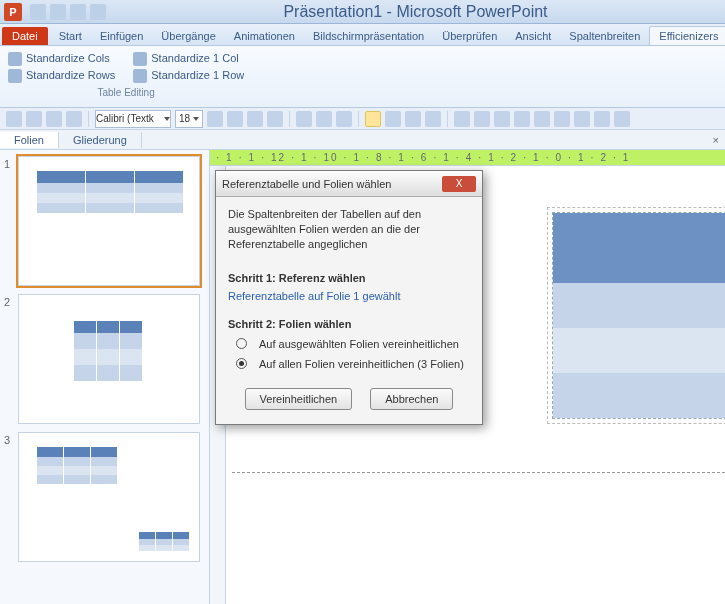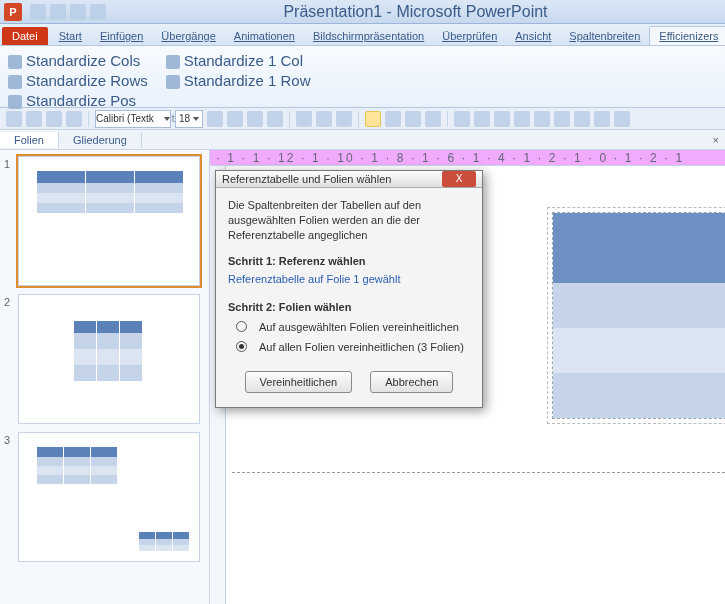--- a/index.html
+++ b/index.html
@@ -8,27 +8,27 @@
   
   .titlebar { height: 24px; background: linear-gradient(#dce7f5,#c7d9ef); display:flex; align-items:center; border-bottom:1px solid #9db6d8; }
   .app-icon { width:18px; height:18px; background:#d24726; margin:0 4px; display:flex; align-items:center; justify-content:center; color:#fff; font-weight:bold; font-size:11px; border-radius:2px;}
   .qat { display:flex; gap:4px; margin-left:4px; }
   .qat-btn { width:16px; height:16px; background:#bcd0e8; border-radius:2px; }
   .title-text { flex:1; text-align:center; color:#3b5b88; font-size:16px; }
 
   
   .tabs { height:22px; background:linear-gradient(#e8f0fa,#d6e4f4); display:flex; align-items:flex-end; padding-left:2px; border-bottom:1px solid #b5c8df;}
   .file-tab { background:#cf3817; color:#fff; padding:3px 10px; font-size:11px; border-radius:2px 2px 0 0; margin-right:2px;}
-  .tab { padding:3px 9px; color:#3b5b88; font-size:11px; cursor:pointer;text-decoration:underline; }
+  .tab { padding:3px 9px; color:#3b5b88; font-size:11px; cursor:pointer; }
   .tab.active { background:#f4f8fc; border:1px solid #b5c8df; border-bottom:none; border-radius:2px 2px 0 0;}
 
   
   .ribbon { height:62px; background:linear-gradient(#f7fbff,#e9f1fb); border-bottom:1px solid #b5c8df; padding:4px 6px 0 6px; }
   .rbn-group { display:inline-block; vertical-align:top; }
-  .rbn-btn { display:flex; align-items:flex-end; gap:4px; padding:1px 2px; margin:1px 0; font-size:15px; color:#3b5b88; cursor:pointer;}
+  .rbn-btn { display:flex; align-items:flex-start; gap:4px; padding:1px 2px; margin:1px 0; font-size:11px; color:#3b5b88; cursor:pointer;}
   .rbn-btn .ic { width:14px; height:14px; background:#9fb8d8; border-radius:2px; }
   .rbn-cols { display:flex; gap:14px;}
   .group-label { text-align:center; color:#6e84a3; font-size:10px; margin-top:2px;}
 
   
   .minibar { height:22px; background:#e9eff8; border-bottom:1px solid #c7d4e6; display:flex; align-items:center; gap:4px; padding:0 6px; }
   .mini-ic { width:16px; height:16px; background:#c2d2e8; border-radius:2px; }
   .mini-sep { width:1px; height:16px; background:#c7d4e6; margin:0 2px;}
   .font-combo { width:76px; height:18px; border:1px solid #a9bdd8; background:#fff; font-size:10px; padding:1px 0; display:flex; align-items:center; justify-content:space-between;}
   .size-combo { width:28px; height:18px; border:1px solid #a9bdd8; background:#fff; font-size:10px; padding:1px 3px; display:flex; align-items:center; justify-content:space-between;}
@@ -49,37 +49,37 @@
   .thumb.sel { outline:2px solid #e08b2c; }
   .mini-table { position:absolute; }
   .mt-head { display:flex; }
   .mt-head div { background:#5a82b8; }
   .mt-body { display:flex; flex-direction:column; }
   .mt-body .r { display:flex; }
   .mt-body .r div { background:#dbe5f1; }
   .mt-body .r:nth-child(odd) div { background:#c5d4e8; }
 
   .canvas { flex:1; background:#fff; position:relative; overflow:hidden;}
-  .ruler-h { height:16px; background:#f0abfc; border-bottom:1px solid #c7d4e6; font-size:12px; color:#667; display:flex; align-items:center; padding-left:6px; letter-spacing:2px; white-space:nowrap; overflow:hidden;}
+  .ruler-h { height:16px; background:#bef264; border-bottom:1px solid #c7d4e6; font-size:10px; color:#667; display:flex; align-items:center; padding-left:6px; letter-spacing:2px; white-space:nowrap; overflow:hidden;}
   .ruler-v { position:absolute; left:0; top:16px; bottom:0; width:16px; background:#f2f5fa; border-right:1px solid #c7d4e6;}
   .slide-area { position:absolute; left:22px; top:22px; right:0; bottom:0; }
   .big-table { position:absolute; left:320px; top:40px; width:190px; border:1px dashed #9aa; outline:6px solid transparent;}
   .big-table::after{content:""; position:absolute; inset:-6px; border:1px dashed #bbb;}
   .bt-head { height:70px; background:#6d91c2; }
   .bt-row { height:45px; background:#dbe5f1; }
   .bt-row.alt { background:#c5d4e8; }
   .dash-line { position:absolute; left:0; right:0; top:300px; border-top:1px dashed #999;}
 
   
   .dialog { position:absolute; left:215px; top:170px; width:268px; background:#f4f4f4; border:1px solid #7a7a7a; box-shadow:3px 3px 10px rgba(0,0,0,.4); }
-  .dlg-title { height:17px; background:linear-gradient(#fdfdfd,#dedede); border-bottom:1px solid #aaa; display:flex; align-items:center; padding:0 6px; font-size:11px;}
+  .dlg-title { height:26px; background:linear-gradient(#fdfdfd,#dedede); border-bottom:1px solid #aaa; display:flex; align-items:center; padding:0 6px; font-size:11px;}
   .dlg-title-text { flex:1; }
   .dlg-close { width:34px; height:16px; background:#c94d3a; border-radius:2px; color:#fff; text-align:center; font-size:10px; line-height:15px; cursor:pointer; }
   .dlg-body { padding:10px 12px 14px 12px; font-size:11px; color:#333;}
-  .dlg-desc { margin-bottom:12px; line-height:1.35;}
+  .dlg-desc { margin-bottom:20px; line-height:1.35;}
   .dlg-step { font-weight:bold; margin-bottom:6px;}
   .dlg-ref { color:#2a5fb0; margin-bottom:16px;}
   .dlg-radio { display:flex; align-items:center; gap:12px; margin:8px 0 4px 8px;}
   .radio { width:11px; height:11px; border:1px solid #555; border-radius:50%; display:inline-flex; align-items:center; justify-content:center;}
   .radio.checked::after{content:""; width:5px; height:5px; background:#333; border-radius:50%;}
   .dlg-btns { display:flex; justify-content:center; gap:18px; margin-top:18px;}
   .dlg-btn { border:1px solid #8a8a8a; background:linear-gradient(#fbfbfb,#e3e3e3); padding:4px 14px; font-size:11px; border-radius:3px; cursor:pointer;}
   .triangle-down{width:0;height:0;border-left:3px solid transparent;border-right:3px solid transparent;border-top:4px solid #555;}
 </style>
 </head>
@@ -114,24 +114,20 @@
     <div class="rbn-cols">
       <div>
         <div class="rbn-btn">
             <span class="ic"></span>
             <span>Standardize Cols</span>
           </div>
         <div class="rbn-btn">
             <span class="ic"></span>
             <span>Standardize Rows</span>
           </div>
-        <div class="rbn-btn">
-            <span class="ic"></span>
-            <span>Standardize Pos</span>
-          </div>
       </div>
       <div>
         <div class="rbn-btn">
             <span class="ic"></span>
             <span>Standardize 1 Col</span>
           </div>
         <div class="rbn-btn">
             <span class="ic"></span>
             <span>Standardize 1 Row</span>
           </div>

